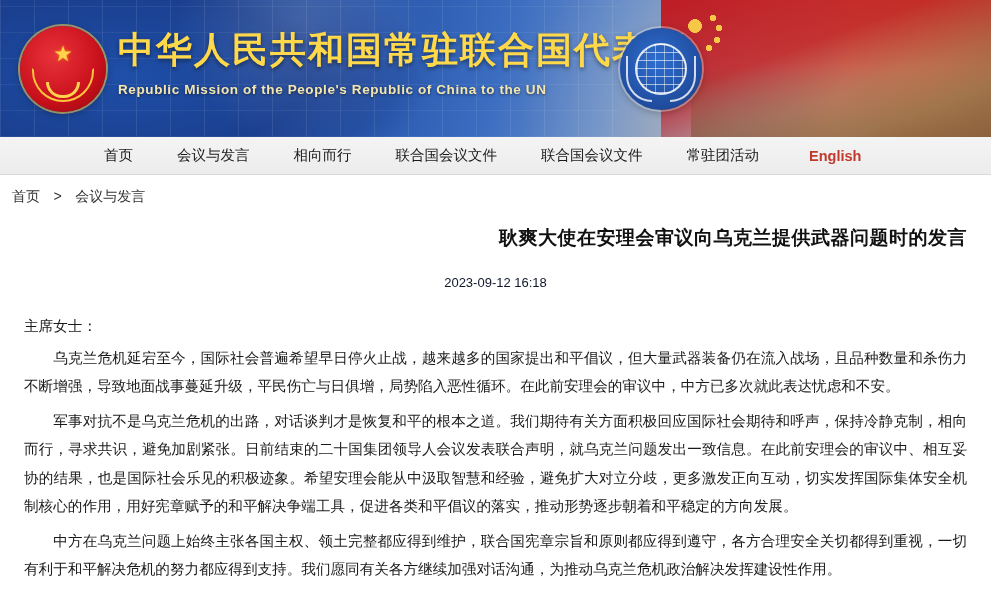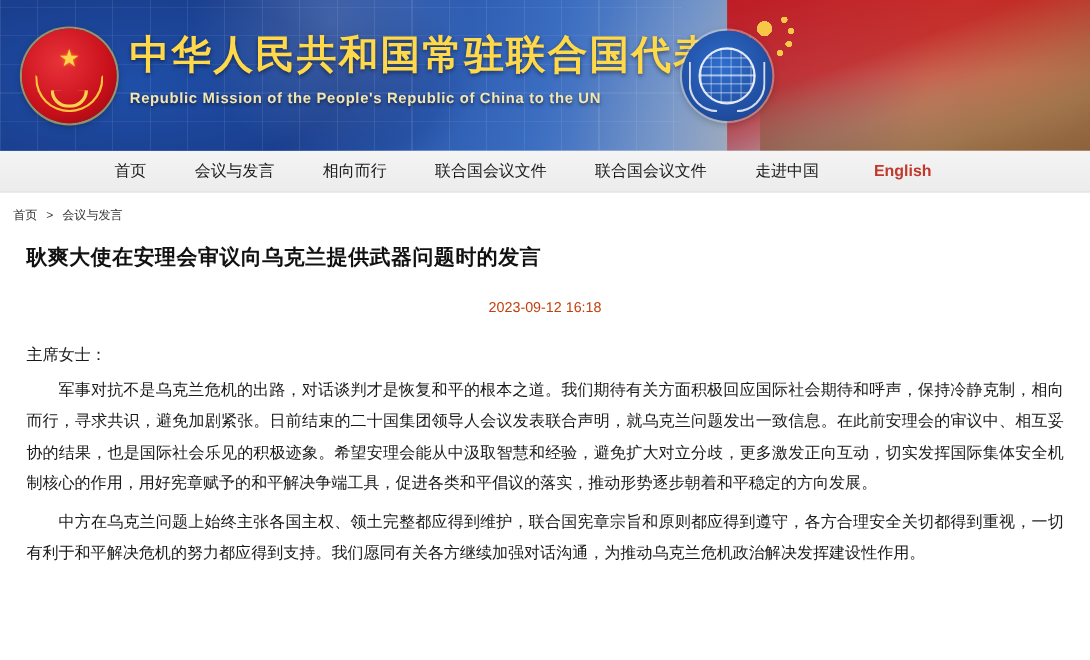--- a/index.html
+++ b/index.html
@@ -147,43 +147,44 @@
     color: #1a1a1a;
     text-decoration: none;
     margin-right: 44px;
     white-space: nowrap;
   }
   .nav a:last-child { margin-right: 0; }
   .nav a.accent { color: #c0392b; font-weight: bold; margin-left: 6px; text-align: center; }
 
   
   .crumb {
-    font-size: 11px;
+    font-size: 14px;
     color: #333;
     padding: 13px 0 10px 12px;
+    font-family: Liberation Mono, monospace;
   }
   .crumb a { color: #333; text-decoration: none; }
   .crumb .sep { margin: 0 5px; }
 
   
   .article { padding: 0 24px; }
   h1.doc-title {
     margin: 8px 0 0;
-    text-align: left;
+    text-align: right;
     font-size: 19px;
     font-weight: bold;
     color: #111;
     line-height: 1.5;
     letter-spacing: .5px;
   }
   .doc-date {
     margin-top: 22px;
     text-align: center;
     font-size: 13px;
-    color: #c2410c;
+    color: #0f172a;
   }
   .doc-body {
     margin-top: 22px;
     font-size: 14.6px;
     line-height: 1.95;
     color: #1a1a1a;
     text-align: justify;
   }
   .doc-body p { margin: 0 0 6px; }
   .doc-body p.indent { text-indent: 2em; }
@@ -215,33 +216,34 @@
     <div class="wreath-r"></div>
   </div>
 </div>
 
 <nav class="nav">
   <a href="#">首页</a>
   <a href="#">会议与发言</a>
   <a href="#">相向而行</a>
   <a href="#">联合国会议文件</a>
   <a href="#">联合国会议文件</a>
-  <a href="#">走进中国</a>
+  <a href="#">常驻团活动</a>
   <a href="#" class="accent">English</a>
 </nav>
 
 <div class="crumb">
   <a href="#">首页</a>
   <span class="sep">&gt;</span>
   <a href="#">会议与发言</a>
 </div>
 
 <div class="article">
   <h1 class="doc-title">耿爽大使在安理会审议向乌克兰提供武器问题时的发言</h1>
   <div class="doc-date">2023-09-12 16:18</div>
 
   <div class="doc-body">
     <p class="first">主席女士：</p>
+    <p class="indent">乌克兰危机延宕至今，国际社会普遍希望早日停火止战，越来越多的国家提出和平倡议，但大量武器装备仍在流入战场，且品种数量和杀伤力不断增强，导致地面战事蔓延升级，平民伤亡与日俱增，局势陷入恶性循环。在此前安理会的审议中，中方已多次就此表达忧虑和不安。</p>
     <p class="indent">军事对抗不是乌克兰危机的出路，对话谈判才是恢复和平的根本之道。我们期待有关方面积极回应国际社会期待和呼声，保持冷静克制，相向而行，寻求共识，避免加剧紧张。日前结束的二十国集团领导人会议发表联合声明，就乌克兰问题发出一致信息。在此前安理会的审议中、相互妥协的结果，也是国际社会乐见的积极迹象。希望安理会能从中汲取智慧和经验，避免扩大对立分歧，更多激发正向互动，切实发挥国际集体安全机制核心的作用，用好宪章赋予的和平解决争端工具，促进各类和平倡议的落实，推动形势逐步朝着和平稳定的方向发展。</p>
     <p class="indent">中方在乌克兰问题上始终主张各国主权、领土完整都应得到维护，联合国宪章宗旨和原则都应得到遵守，各方合理安全关切都得到重视，一切有利于和平解决危机的努力都应得到支持。我们愿同有关各方继续加强对话沟通，为推动乌克兰危机政治解决发挥建设性作用。</p>
 
   </div>
 </div>
 
 </body></html>

